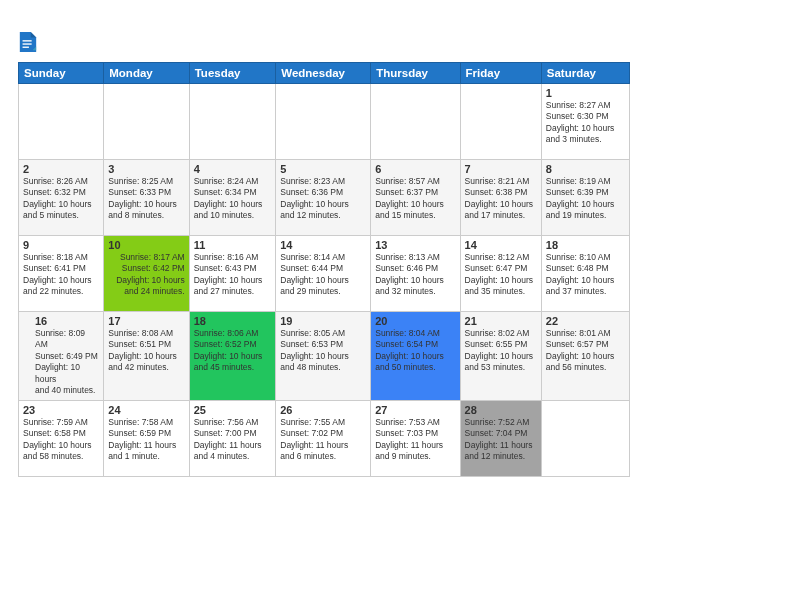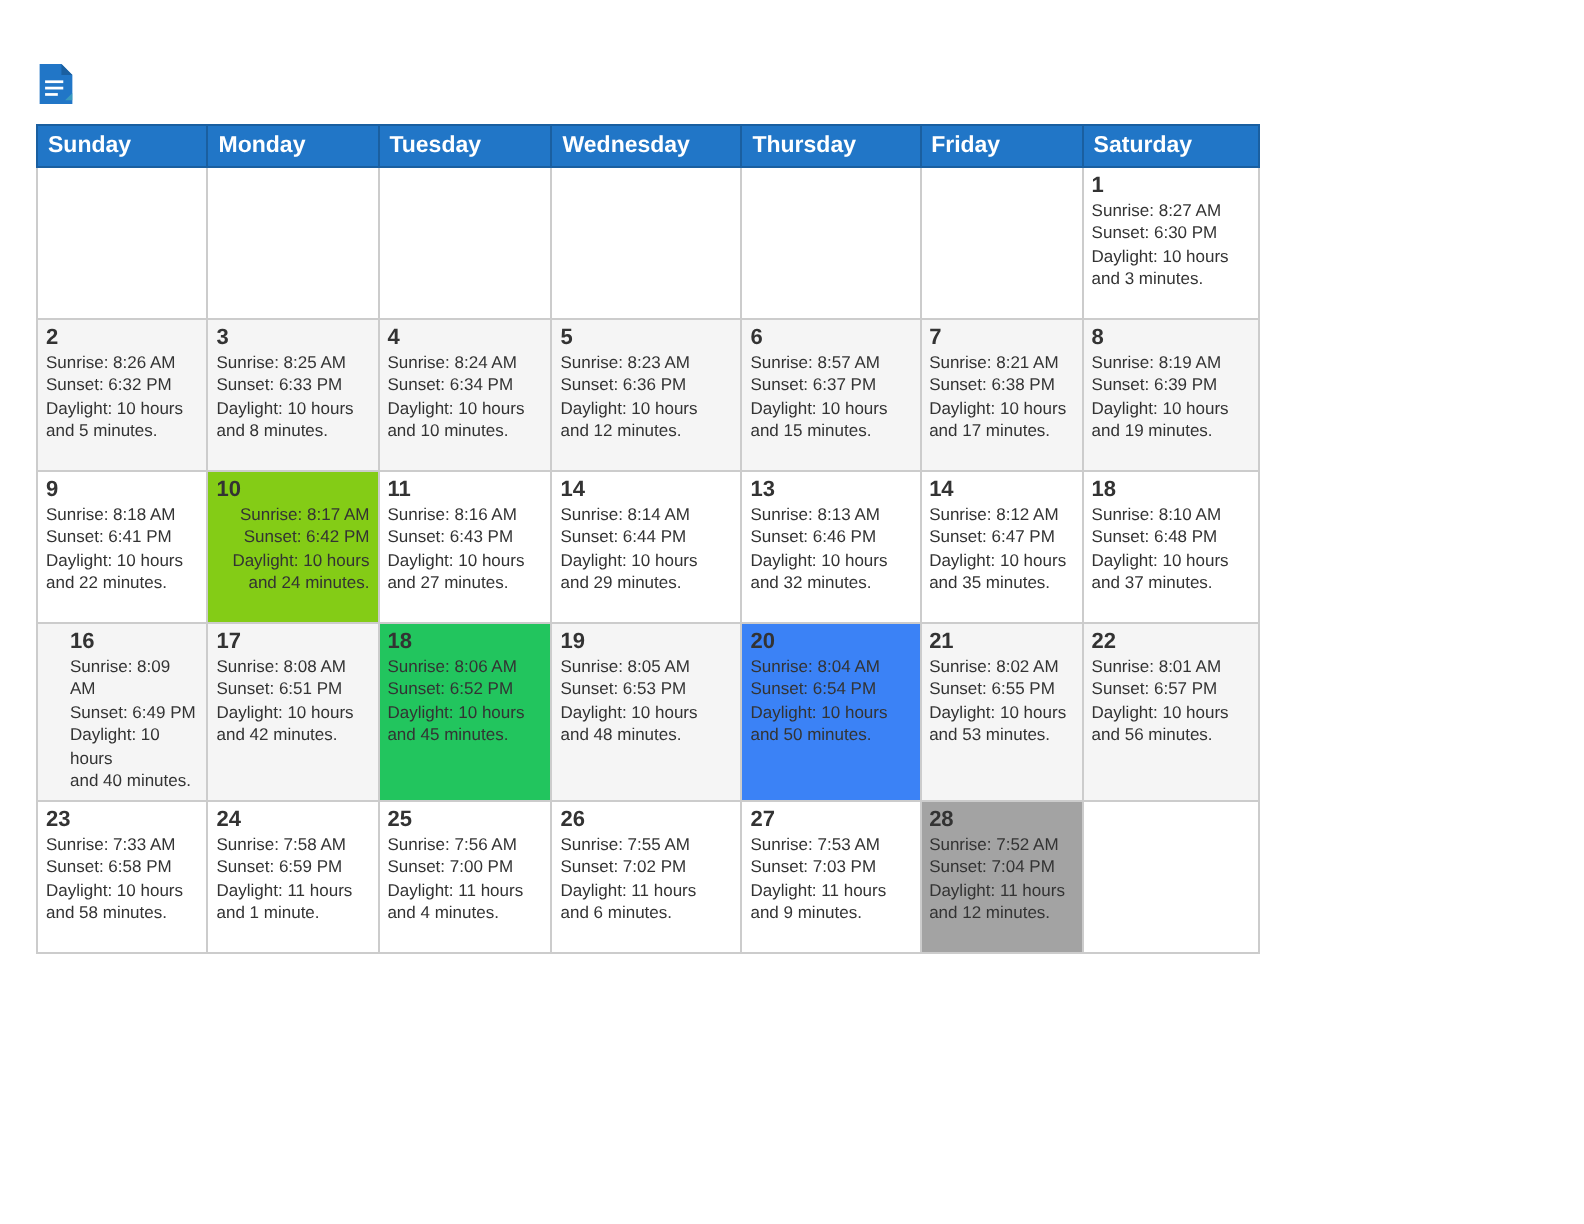--- a/index.html
+++ b/index.html
@@ -312,21 +312,21 @@
             <span class="day-num">22</span>
             <div class="day-info" style="white-space: pre-line;">Sunrise: 8:01 AM
 Sunset: 6:57 PM
 Daylight: 10 hours
 and 56 minutes.</div>
           </td>
         </tr>
         <tr>
           <td style="background: rgb(255, 255, 255);">
             <span class="day-num">23</span>
-            <div class="day-info" style="white-space: pre-line;">Sunrise: 7:33 AM
+            <div class="day-info" style="white-space: pre-line;">Sunrise: 7:59 AM
 Sunset: 6:58 PM
 Daylight: 10 hours
 and 58 minutes.</div>
           </td>
           <td style="background: rgb(255, 255, 255);">
             <span class="day-num">24</span>
             <div class="day-info" style="white-space: pre-line;">Sunrise: 7:58 AM
 Sunset: 6:59 PM
 Daylight: 11 hours
 and 1 minute.</div>

